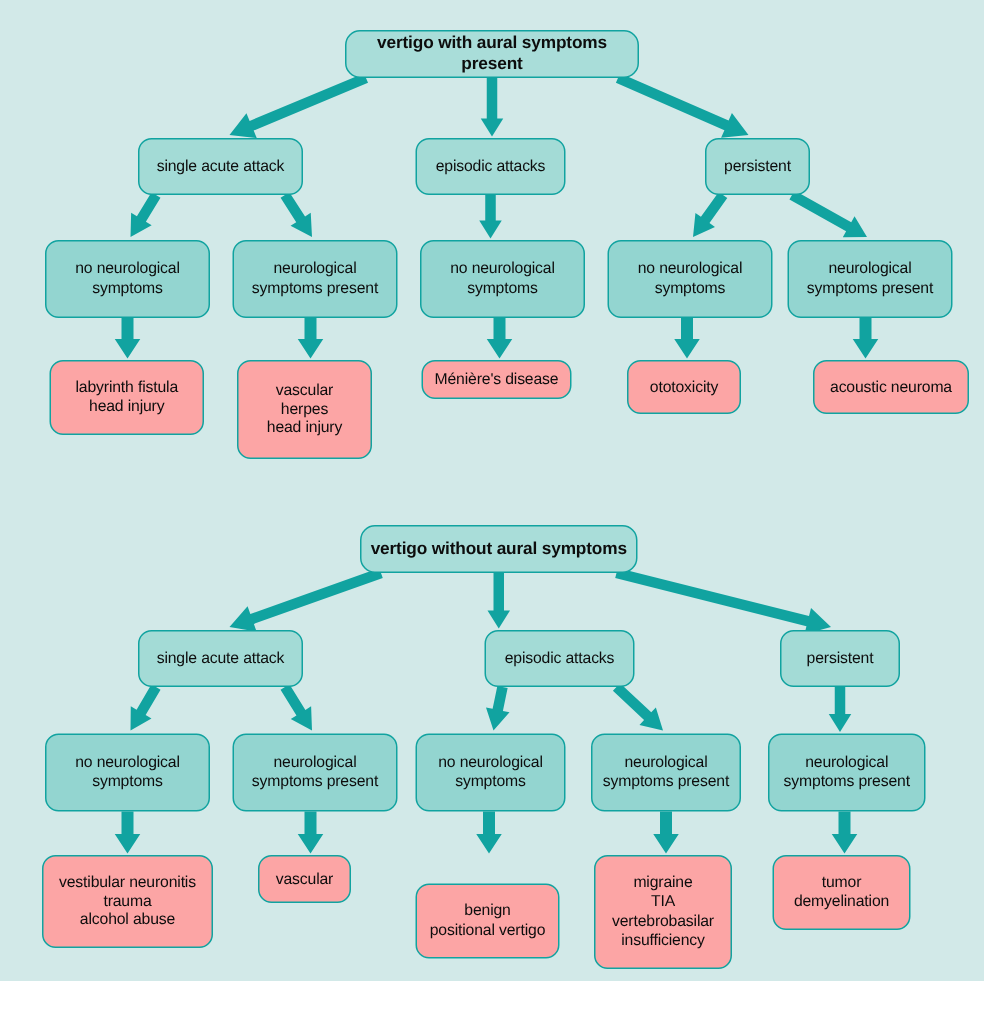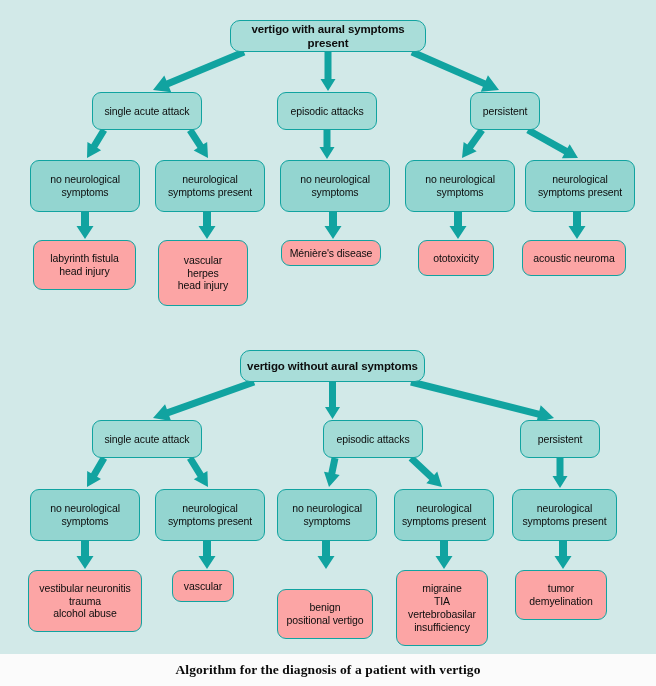--- a/index.html
+++ b/index.html
@@ -162,21 +162,21 @@
           <span class="txt">vascular
 herpes
 head injury</span>
         </div>
         <div class="node leaf" style="left: 281px; top: 240px; width: 100px; height: 19px;">
           <span class="txt">Ménière's disease</span>
         </div>
         <div class="node leaf" style="left: 418px; top: 240px; width: 76px; height: 36px;">
           <span class="txt">ototoxicity</span>
         </div>
-        <div class="node leaf" style="left: 522px; top: 240px; width: 104px; height: 36px;">
+        <div class="node leaf" style="left: 542px; top: 240px; width: 104px; height: 36px;">
           <span class="txt">acoustic neuroma</span>
         </div>
         <div class="node root" style="left: 240px; top: 350px; width: 185px; height: 32px;">
           <span class="txt">vertigo without aural symptoms</span>
         </div>
         <div class="node level1" style="left: 92px; top: 420px; width: 110px; height: 38px;">
           <span class="txt">single acute attack</span>
         </div>
         <div class="node level1" style="left: 323px; top: 420px; width: 100px; height: 38px;">
           <span class="txt">episodic attacks</span>
@@ -221,16 +221,13 @@
 TIA
 vertebrobasilar
 insufficiency</span>
         </div>
         <div class="node leaf" style="left: 515px; top: 570px; width: 92px; height: 50px;">
           <span class="txt">tumor
 demyelination</span>
         </div>
       </div>
   </div>
-  <div id="caption-bar">
-    <div id="caption-text">Algorithm for the diagnosis of a patient with vertigo</div>
-  </div>
 </div>
 
 </body></html>

